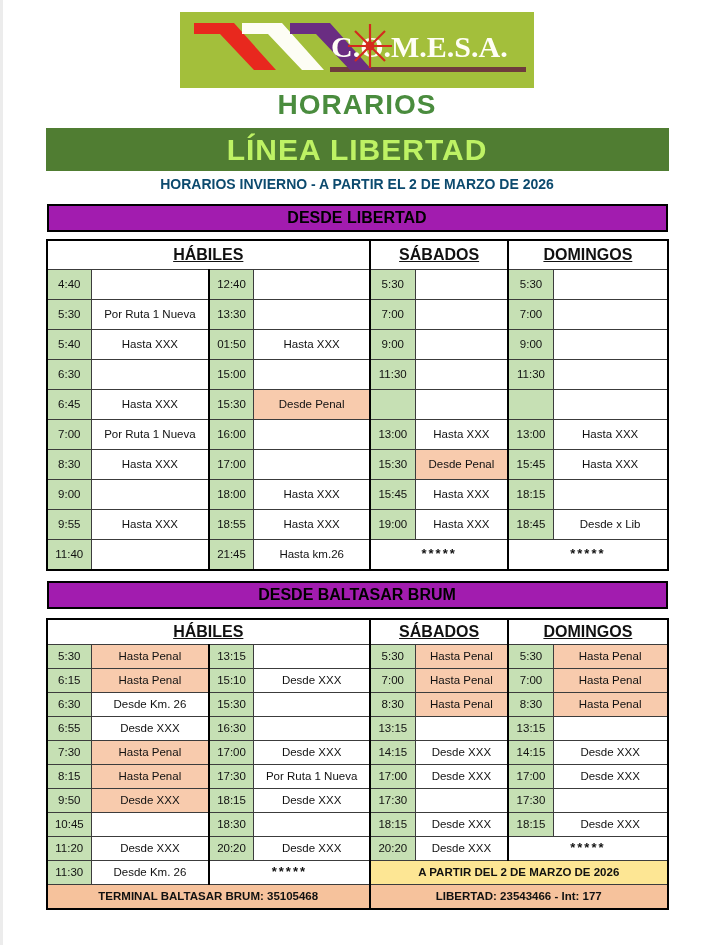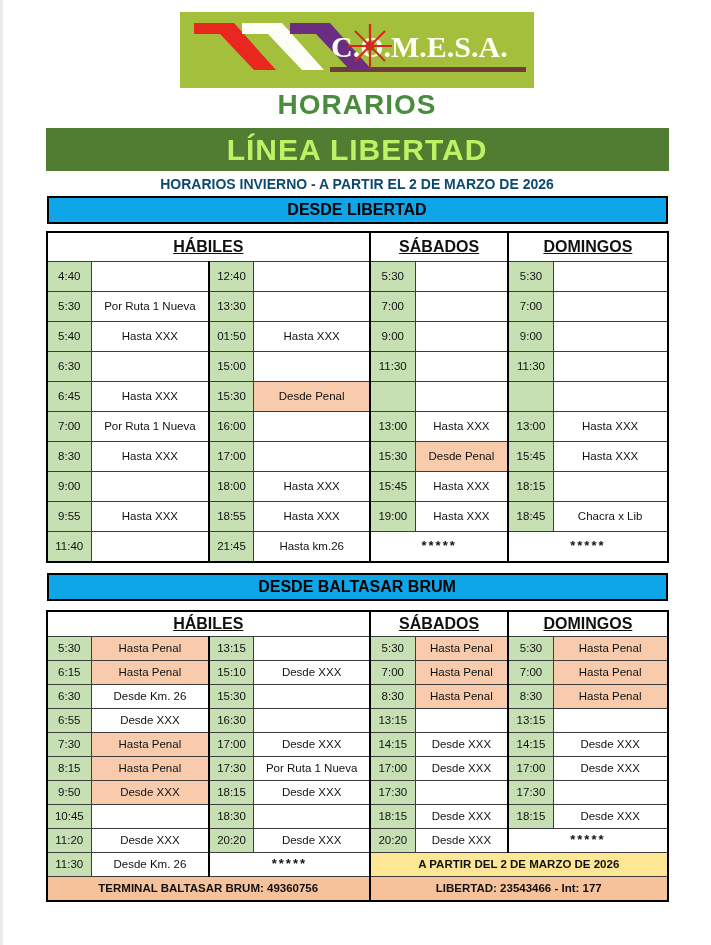--- a/index.html
+++ b/index.html
@@ -13,21 +13,21 @@
   .logo-box{width:354px;height:76px;background:#a3bf3b;margin:0 auto;position:relative;}
   .horarios{font-size:28px;line-height:34px;font-weight:bold;color:#4a8c3e;letter-spacing:1px;}
   
   .green-banner{
     width:623px;height:43px;margin:6px auto 0;background:#507d32;
     color:#bef264;font-size:30px;font-weight:bold;letter-spacing:1px;
     display:flex;align-items:center;justify-content:center;
   }
   .subtitle{margin-top:5px;text-align:center;font-size:14px;font-weight:bold;color:#0c4a6e;}
   .orange-banner{
-    width:617px;height:24px;margin:4px auto 0;background:#0ea5e9;border:2px solid #000;
+    width:617px;height:24px;margin:12px auto 0;background:#a21caf;border:2px solid #000;
     color:#000;font-size:16px;font-weight:bold;
     display:flex;align-items:center;justify-content:center;
   }
   .orange-banner.second{margin-top:10px;}
   
   table{border-collapse:collapse;table-layout:fixed;width:623px;margin:7px auto 0;border:2.5px solid #000;}
   table.t2{margin-top:9px;}
   th,td{border:1px solid #3c3c3c;text-align:center;vertical-align:middle;padding:0 1px;overflow:hidden;line-height:1.15;}
   th{background:#fff;font-size:16px;font-weight:bold;height:28px;text-decoration:underline;}
   .t1 td{height:29px;font-size:11.5px;}
@@ -171,21 +171,21 @@
           <td class="c-w"></td>
         </tr>
         <tr>
           <td class="c-g">9:55</td>
           <td class="c-w">Hasta XXX</td>
           <td class="c-g sep">18:55</td>
           <td class="c-w">Hasta XXX</td>
           <td class="c-g sep">19:00</td>
           <td class="c-w">Hasta XXX</td>
           <td class="c-g sep">18:45</td>
-          <td class="c-w">Chacra x Lib</td>
+          <td class="c-w">Desde x Lib</td>
         </tr>
         <tr>
           <td class="c-g">11:40</td>
           <td class="c-w"></td>
           <td class="c-g sep">21:45</td>
           <td class="c-w">Hasta km.26</td>
           <td colspan="2" class="c-w sep bold">*****</td>
           <td colspan="2" class="c-w sep bold">*****</td>
         </tr>
       </tbody>
@@ -300,19 +300,19 @@
           <td class="c-w">Desde XXX</td>
           <td colspan="2" class="c-w sep bold">*****</td>
         </tr>
         <tr>
           <td class="c-g">11:30</td>
           <td class="c-w">Desde Km. 26</td>
           <td colspan="2" class="c-w sep bold">*****</td>
           <td colspan="4" class="c-y sep">A PARTIR DEL 2 DE MARZO DE 2026</td>
         </tr>
         <tr>
-          <td colspan="4" class="c-p">TERMINAL BALTASAR BRUM: 49360756</td>
+          <td colspan="4" class="c-p">TERMINAL BALTASAR BRUM: 35105468</td>
           <td colspan="4" class="c-p sep">LIBERTAD: 23543466 - Int: 177</td>
         </tr>
       </tbody>
   </table>
 
 </div>
 
 </body></html>

